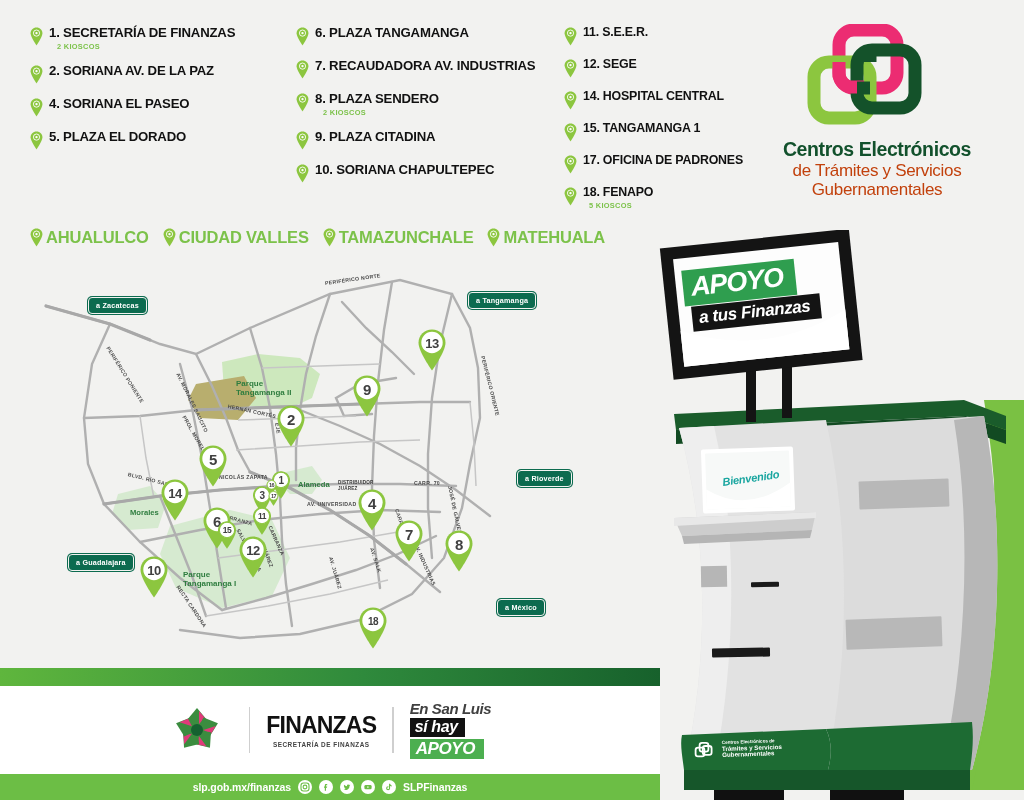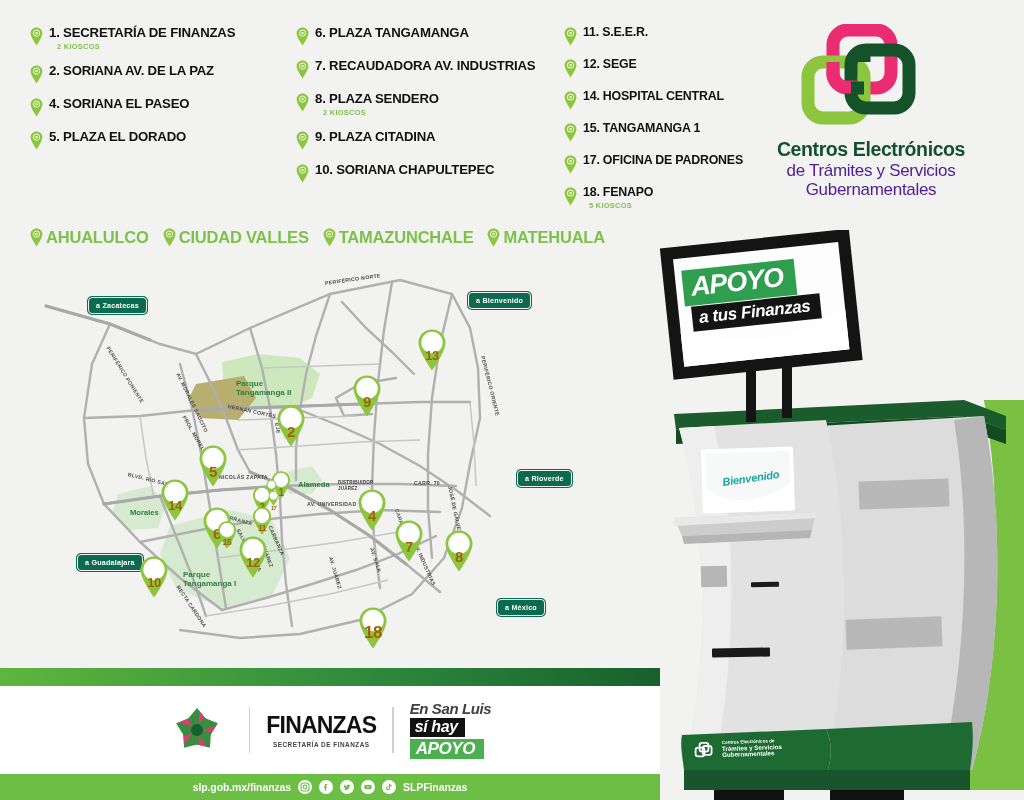--- a/index.html
+++ b/index.html
@@ -66,34 +66,34 @@
     position:absolute; font-size:7.6px; font-weight:bold; color:#2f7d3f;
     white-space:nowrap;
   }
   .area-sub {
     position:absolute; font-size:4.6px; font-weight:bold; color:#3a3a3a;
     line-height:1.2; white-space:pre-line; letter-spacing:0.2px;
   }
 
   .mk { position:absolute; width:30px; height:44px; }
   .mk .num {
-    position:absolute; left:0; top:12px; width:30px; height:30px;
+    position:absolute; left:0; top:0; width:30px; height:30px;
     display:flex; align-items:center; justify-content:center;
-    font-size:14.5px; font-weight:bold; color:#a16207; letter-spacing:-0.5px;
+    font-size:14.5px; font-weight:bold; color:#404040; letter-spacing:-0.5px;
   }
   .mk.small { width:20px; height:30px; }
   .mk.small .num { width:20px; height:20px; font-size:9.5px; }
 
   
-  .brand { position:absolute; right:28px; top:24px; width:250px; text-align:center; }
+  .brand { position:absolute; right:22px; top:24px; width:250px; text-align:center; }
   .brand-mark { height:108px; position:relative; margin:0 auto; width:150px; }
   .brand-t1 {
     font-size:19.5px; font-weight:bold; color:#12512c; letter-spacing:-0.4px; margin-top:6px;
   }
-  .brand-t2 { font-size:17px; color:#4c1d95; letter-spacing:-0.3px; line-height:1.12; }
+  .brand-t2 { font-size:17px; color:#c2410c; letter-spacing:-0.3px; line-height:1.12; }
 
   
   .kiosk-zone { position:absolute; right:0; top:230px; width:370px; height:570px; }
 
   
   .green-band { position:absolute; left:0; top:668px; width:660px; height:18px; }
   .footer { position:absolute; left:0; top:686px; width:660px; height:88px; background:#fff; }
   .footer-inner { display:flex; align-items:center; justify-content:center; height:100%; gap:0; }
   .fdiv { width:1.5px; height:46px; background:#cfcfcf; margin:0 16px; }
 
@@ -447,24 +447,24 @@
         <div class="rd-label" style="left: 397px; top: 248px; transform: rotate(72deg);">CARR.</div>
         <div class="park-label" style="left: 236px; top: 121px;">Parque
 Tangamanga II</div>
         <div class="park-label" style="left: 183px; top: 312px;">Parque
 Tangamanga I</div>
         <div class="area-label" style="left: 130px; top: 250px;">Morales</div>
         <div class="area-label" style="left: 298px; top: 222px;">Alameda</div>
         <div class="area-sub" style="left: 338px; top: 222px;">DISTRIBUIDOR
 JUÁREZ</div>
         <div class="hw-sign" style="left: 88px; top: 39px;">a Zacatecas</div>
-        <div class="hw-sign" style="left: 468px; top: 34px;">a Bienvenido</div>
+        <div class="hw-sign" style="left: 468px; top: 34px;">a Tangamanga</div>
         <div class="hw-sign" style="left: 517px; top: 212px;">a Rioverde</div>
         <div class="hw-sign" style="left: 497px; top: 341px;">a México</div>
-        <div class="hw-sign" style="left: 77px; top: 296px;">a Guadalajara</div>
+        <div class="hw-sign" style="left: 68px; top: 296px;">a Guadalajara</div>
         <div class="mk small" style="left: 271px; top: 212px; width: 20px; height: 30px;"><svg width="20" height="30" viewBox="0 0 30 44">
             <path d="M15 1.5 C7.4 1.5 1.5 7.4 1.5 14.8 C1.5 24 15 42.5 15 42.5 C15 42.5 28.5 24 28.5 14.8 C28.5 7.4 22.6 1.5 15 1.5 Z" fill="#8cc63f"></path>
             <circle cx="15" cy="14.5" r="11.5" fill="#ffffff"></circle>
             <circle cx="15" cy="14.5" r="11.5" fill="none" stroke="#8cc63f" stroke-width="1.6"></circle>
           </svg><div class="num" style="width:20px;height:20px;font-size:10px;">1</div></div>
         <div class="mk" style="left: 276px; top: 146px; width: 30px; height: 44px;"><svg width="30" height="44" viewBox="0 0 30 44">
             <path d="M15 1.5 C7.4 1.5 1.5 7.4 1.5 14.8 C1.5 24 15 42.5 15 42.5 C15 42.5 28.5 24 28.5 14.8 C28.5 7.4 22.6 1.5 15 1.5 Z" fill="#8cc63f"></path>
             <circle cx="15" cy="14.5" r="11.5" fill="#ffffff"></circle>
             <circle cx="15" cy="14.5" r="11.5" fill="none" stroke="#8cc63f" stroke-width="1.6"></circle>
           </svg><div class="num" style="width:30px;height:30px;font-size:15px;">2</div></div>
@@ -540,21 +540,21 @@
           </svg><div class="num" style="width:11px;height:11px;font-size:5.5px;">16</div></div>
         <div class="mk small" style="left: 268px; top: 232px; width: 11px; height: 17px;"><svg width="11" height="17" viewBox="0 0 30 44">
             <path d="M15 1.5 C7.4 1.5 1.5 7.4 1.5 14.8 C1.5 24 15 42.5 15 42.5 C15 42.5 28.5 24 28.5 14.8 C28.5 7.4 22.6 1.5 15 1.5 Z" fill="#8cc63f"></path>
             <circle cx="15" cy="14.5" r="11.5" fill="#ffffff"></circle>
             <circle cx="15" cy="14.5" r="11.5" fill="none" stroke="#8cc63f" stroke-width="1.6"></circle>
           </svg><div class="num" style="width:11px;height:11px;font-size:5.5px;">17</div></div>
         <div class="mk" style="left: 358px; top: 348px; width: 30px; height: 44px;"><svg width="30" height="44" viewBox="0 0 30 44">
             <path d="M15 1.5 C7.4 1.5 1.5 7.4 1.5 14.8 C1.5 24 15 42.5 15 42.5 C15 42.5 28.5 24 28.5 14.8 C28.5 7.4 22.6 1.5 15 1.5 Z" fill="#8cc63f"></path>
             <circle cx="15" cy="14.5" r="11.5" fill="#ffffff"></circle>
             <circle cx="15" cy="14.5" r="11.5" fill="none" stroke="#8cc63f" stroke-width="1.6"></circle>
-          </svg><div class="num" style="width:30px;height:30px;font-size:17px;">18</div></div>
+          </svg><div class="num" style="width:30px;height:30px;font-size:10px;">18</div></div>
       </div>
   </div>
 
   <div class="green-band">
     <svg width="660" height="18">
         <defs>
       <linearGradient id="gb" x1="0" y1="0" x2="1" y2="0">
         <stop offset="0" stop-color="#5fb63d"></stop>
             <stop offset="0.55" stop-color="#2f8a3c"></stop>
         <stop offset="1" stop-color="#17612c"></stop>

